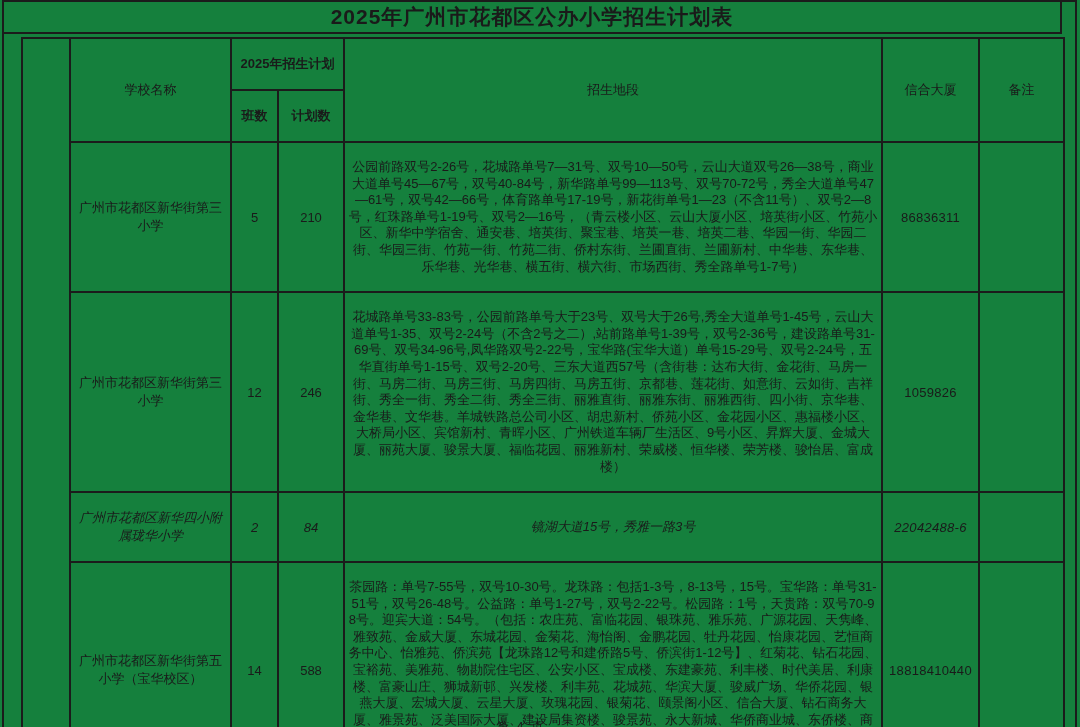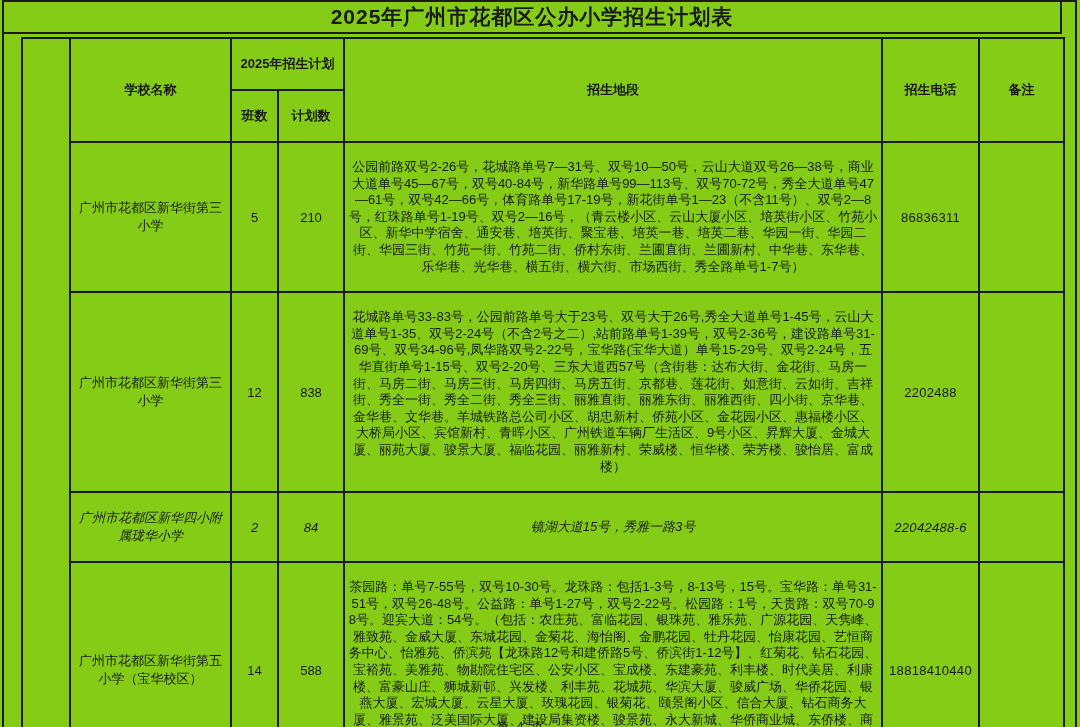--- a/index.html
+++ b/index.html
@@ -3,21 +3,21 @@
 <meta charset="utf-8">
 <style>
   html, body {
     margin: 0; padding: 0;
     width: 1080px; height: 727px;
     background: #ffffff;
     overflow: hidden;
     font-family: "Liberation Sans", "DejaVu Sans", sans-serif;
     color: #1a1a1a;
   }
-  .page { position: relative; width: 1080px; height: 727px; background:#84cc16; }
+  .page { position: relative; width: 1080px; height: 727px; background:#15803d; }
 
   .page-frame {
     position: absolute; left: 2px; top: 0; width: 1075px; height: 727px;
     border-left: 2px solid #1b1b1b;
     border-right: 2px solid #1b1b1b;
     border-top: 2px solid #1b1b1b;
     box-sizing: border-box;
   }
 
   .title-box {
@@ -34,21 +34,21 @@
   }
   table.main td {
     border: 2px solid #1b1b1b;
     box-sizing: border-box;
     vertical-align: middle;
     text-align: center;
     font-size: 13px;
     padding: 16px 3px;
     overflow: hidden;
   }
-  td.headcell { font-weight: bold; font-size: 13.5px; }
+  td.headcell { font-weight: normal; font-size: 13.5px; }
   td.subhead  { font-weight: bold; font-size: 12.5px; }
   td.school   { font-size: 13.5px; line-height: 18px; border-radius: 15px; }
   td.num      { font-size: 13px; }
   td.phone    { font-size: 13px; letter-spacing: 0.3px; }
   td.area-long {
     font-size: 12.5px; line-height: 16.6px;
     text-align: justify; text-align-last: center;
     word-break: break-all;
     padding: 2px 6px;
   }
@@ -86,43 +86,43 @@
         <col style="width:538px">
         <col style="width:97px">
       <col style="width:85px">
     </colgroup>
     <tbody>
       <tr class="hr1">
         <td rowspan="7"></td>
         <td rowspan="2" class="headcell">学校名称</td>
         <td colspan="2" class="subhead">2025年招生计划</td>
         <td rowspan="2" class="headcell">招生地段</td>
-        <td rowspan="2" class="headcell">招生电话</td>
+        <td rowspan="2" class="headcell">信合大厦</td>
         <td rowspan="2" class="headcell">备注</td>
       </tr>
       <tr class="hr2">
         <td class="subhead">班数</td>
         <td class="subhead">计划数</td>
       </tr>
 
       <tr class="r1">
         <td class="school">广州市花都区新华街第三小学</td>
         <td class="num">5</td>
         <td class="num">210</td>
         <td class="area-long">公园前路双号2-26号，花城路单号7—31号、双号10—50号，云山大道双号26—38号，商业大道单号45—67号，双号40-84号，新华路单号99—113号、双号70-72号，秀全大道单号47—61号，双号42—66号，体育路单号17-19号，新花街单号1—23（不含11号）、双号2—8号，红珠路单号1-19号、双号2—16号，（青云楼小区、云山大厦小区、培英街小区、竹苑小区、新华中学宿舍、通安巷、培英街、聚宝巷、培英一巷、培英二巷、华园一街、华园二街、华园三街、竹苑一街、竹苑二街、侨村东街、兰圃直街、兰圃新村、中华巷、东华巷、乐华巷、光华巷、横五街、横六街、市场西街、秀全路单号1-7号）</td>
         <td class="phone">86836311</td>
         <td></td>
       </tr>
 
       <tr class="r2">
         <td class="school">广州市花都区新华街第三小学</td>
         <td class="num">12</td>
-        <td class="num">838</td>
+        <td class="num">246</td>
         <td class="area-long">花城路单号33-83号，公园前路单号大于23号、双号大于26号,秀全大道单号1-45号，云山大道单号1-35、双号2-24号（不含2号之二）,站前路单号1-39号，双号2-36号，建设路单号31-69号、双号34-96号,凤华路双号2-22号，宝华路(宝华大道）单号15-29号、双号2-24号，五华直街单号1-15号、双号2-20号、三东大道西57号（含街巷：达布大街、金花街、马房一街、马房二街、马房三街、马房四街、马房五街、京都巷、莲花街、如意街、云如街、吉祥街、秀全一街、秀全二街、秀全三街、丽雅直街、丽雅东街、丽雅西街、四小街、京华巷、金华巷、文华巷。羊城铁路总公司小区、胡忠新村、侨苑小区、金花园小区、惠福楼小区、大桥局小区、宾馆新村、青晖小区、广州铁道车辆厂生活区、9号小区、昇辉大厦、金城大厦、丽苑大厦、骏景大厦、福临花园、丽雅新村、荣威楼、恒华楼、荣芳楼、骏怡居、富成楼）</td>
-        <td class="phone">2202488</td>
+        <td class="phone">1059826</td>
         <td></td>
       </tr>
 
       <tr class="r3">
         <td class="school">广州市花都区新华四小附属珑华小学</td>
         <td class="num">2</td>
         <td class="num">84</td>
         <td class="area-short">镜湖大道15号，秀雅一路3号</td>
         <td class="phone">22042488-6</td>
         <td></td>

